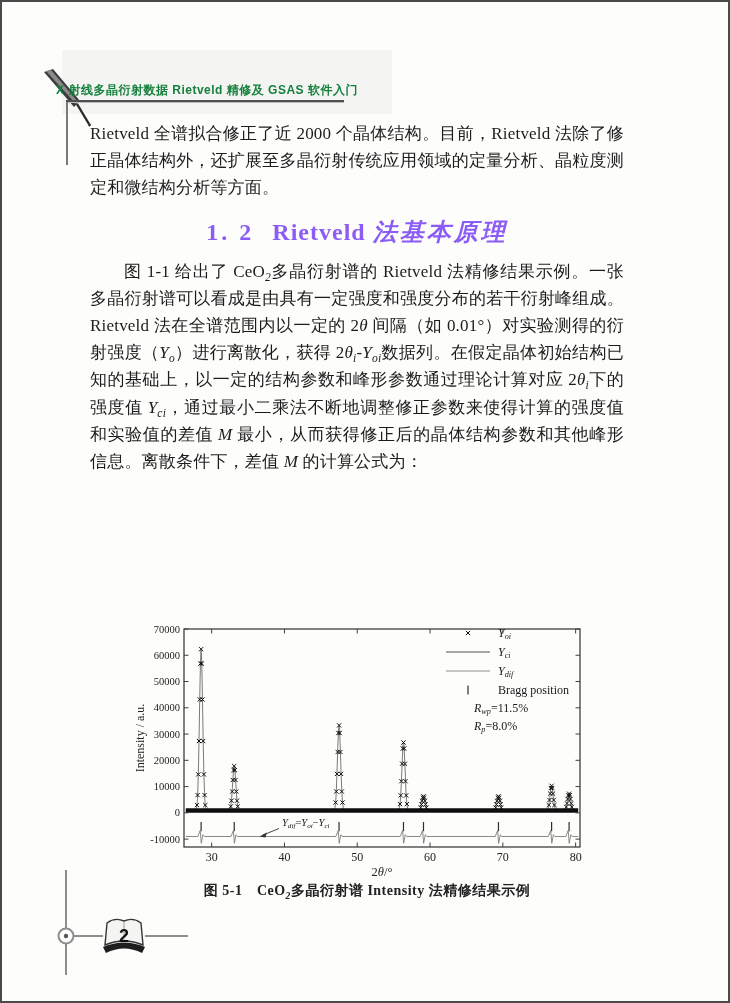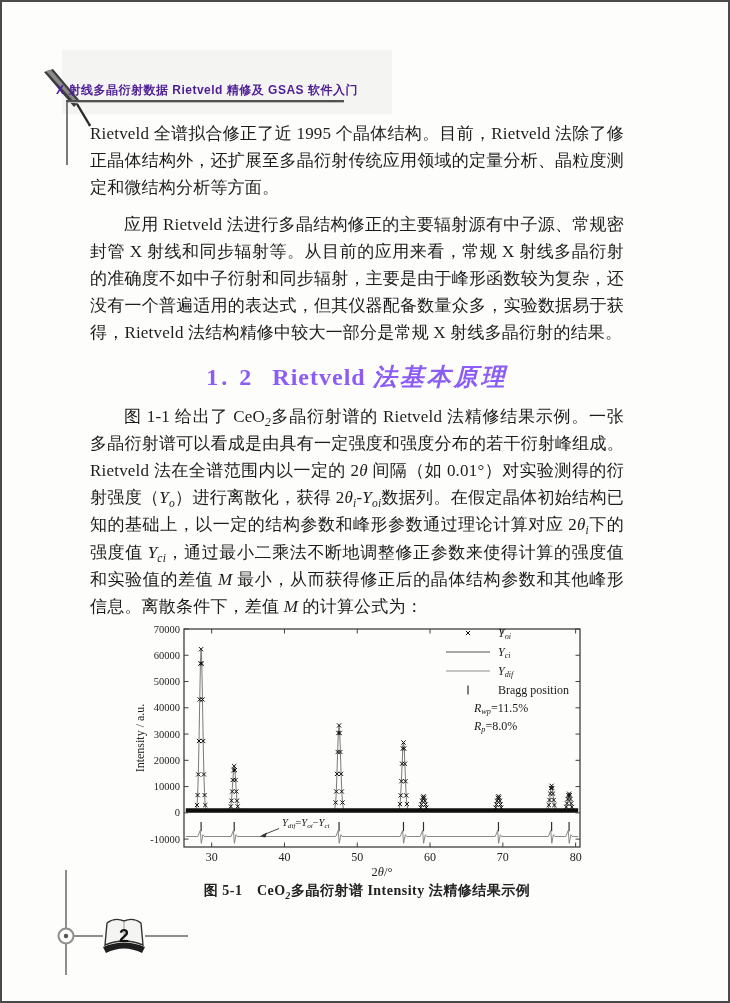--- a/index.html
+++ b/index.html
@@ -4,21 +4,21 @@
 <style>
   html,body{margin:0;padding:0;background:#fff;}
   .page{
     position:relative;width:730px;height:1003px;box-sizing:border-box;
     background:#fdfdfc;border:2px solid #4a4a4a;overflow:hidden;
     font-family:"Liberation Serif","DejaVu Serif",serif;color:#1c1c1c;
   }
   .scan-artifact{position:absolute;left:60px;top:48px;width:330px;height:64px;background:#f4f4f2;}
   .running-head{
     position:absolute;left:40px;top:80px;width:330px;text-align:center;
-    font-size:12px;color:#4c1d95;white-space:nowrap;letter-spacing:0.5px;
+    font-size:12px;color:#15803d;white-space:nowrap;letter-spacing:0.5px;
     font-family:"Liberation Sans","DejaVu Sans",sans-serif;font-weight:bold;
   }
   .head-rule{position:absolute;left:64px;top:98px;width:278px;height:2px;background:#4f4f4f;border-bottom:1px solid #bbb;}
   .head-vline{position:absolute;left:64px;top:100px;width:2px;height:63px;background:#7a7a7a;}
   .pen{position:absolute;left:34px;top:64px;}
   .textcol{
     position:absolute;left:88px;top:118px;width:534px;
     font-size:17px;line-height:27.2px;text-align:justify;letter-spacing:0.2px;
   }
   .para{margin:0;}
@@ -52,22 +52,21 @@
     <polygon points="10,5 15,4 42,36 40,38" fill="#8a8a8a"></polygon>
     <line x1="41" y1="38" x2="53" y2="58" stroke="#2a2a2a" stroke-width="2.4"></line>
     <circle cx="53.5" cy="59" r="1.4" fill="#2a2a2a"></circle>
   </svg>
 
   <div class="running-head">X 射线多晶衍射数据 Rietveld 精修及 GSAS 软件入门</div>
   <div class="head-rule"></div>
   <div class="head-vline"></div>
 
   <div class="textcol">
-    <p class="para">Rietveld 全谱拟合修正了近 1995 个晶体结构。目前，Rietveld 法除了修正晶体结构外，还扩展至多晶衍射传统应用领域的定量分析、晶粒度测定和微结构分析等方面。</p>
-    <p class="para indent m">应用 Rietveld 法进行多晶结构修正的主要辐射源有中子源、常规密封管 X 射线和同步辐射等。从目前的应用来看，常规 X 射线多晶衍射的准确度不如中子衍射和同步辐射，主要是由于峰形函数较为复杂，还没有一个普遍适用的表达式，但其仪器配备数量众多，实验数据易于获得，Rietveld 法结构精修中较大一部分是常规 X 射线多晶衍射的结果。</p>
+    <p class="para">Rietveld 全谱拟合修正了近 2000 个晶体结构。目前，Rietveld 法除了修正晶体结构外，还扩展至多晶衍射传统应用领域的定量分析、晶粒度测定和微结构分析等方面。</p>
     <div class="section-heading">
       <span class="num">1. 2</span><span class="latin">Rietveld </span><span class="cn">法基本原理</span>
     </div>
     <p class="para indent"><span>图 1-1 给出了 CeO</span><sub style="font-style: italic;">2</sub><span>多晶衍射谱的 Rietveld 法精修结果示例。一张多晶衍射谱可以看成是由具有一定强度和强度分布的若干衍射峰组成。Rietveld 法在全谱范围内以一定的 2</span><i>θ</i><span> 间隔（如 0.01°）对实验测得的衍射强度（</span><i>Y</i><sub style="font-style: italic;">o</sub><span>）进行离散化，获得 2</span><i>θ</i><sub style="font-style: italic;">i</sub><span>-</span><i>Y</i><sub style="font-style: italic;">oi</sub><span>数据列。在假定晶体初始结构已知的基础上，以一定的结构参数和峰形参数通过理论计算对应 2</span><i>θ</i><sub style="font-style: italic;">i</sub><span>下的强度值 </span><i>Y</i><sub style="font-style: italic;">ci</sub><span>，通过最小二乘法不断地调整修正参数来使得计算的强度值和实验值的差值 </span><i>M</i><span> 最小，从而获得修正后的晶体结构参数和其他峰形信息。离散条件下，差值 </span><i>M</i><span> 的计算公式为：</span></p>
   </div>
 
   <div class="figure-wrap">
     <svg width="480" height="272" viewBox="0 0 480 272" font-family="Liberation Serif, DejaVu Serif, serif">
         <polyline points="55.8,192.8 56.4,192.8 57.0,192.8 57.6,192.8 58.1,192.8 58.7,192.8 59.3,192.8 59.9,192.8 60.5,192.8 61.1,192.8 61.6,192.8 62.2,192.8 62.8,192.8 63.4,192.8 64.0,192.7 64.6,192.7 65.1,192.6 65.7,192.2 66.3,191.0 66.9,187.8 67.5,180.5 68.0,166.6 68.6,143.8 69.2,112.4 69.8,77.2 70.4,47.1 71.0,31.9 71.5,37.1 72.1,60.8 72.7,94.8 73.3,129.0 73.9,156.4 74.5,174.6 75.0,184.8 75.6,189.7 76.2,191.7 76.8,192.5 77.4,192.7 77.9,192.7 78.5,192.8 79.1,192.8 79.7,192.8 80.3,192.8 80.9,192.8 81.4,192.8 82.0,192.8 82.6,192.8 83.2,192.8 83.8,192.8 84.4,192.8 84.9,192.8 85.5,192.8 86.1,192.8 86.7,192.8 87.3,192.8 87.8,192.8 88.4,192.8 89.0,192.8 89.6,192.8 90.2,192.8 90.8,192.8 91.3,192.8 91.9,192.8 92.5,192.8 93.1,192.8 93.7,192.8 94.3,192.8 94.8,192.8 95.4,192.8 96.0,192.8 96.6,192.8 97.2,192.8 97.7,192.7 98.3,192.7 98.9,192.6 99.5,192.2 100.1,191.2 100.7,189.0 101.2,184.9 101.8,178.3 102.4,169.3 103.0,159.6 103.6,151.7 104.2,148.1 104.7,150.3 105.3,157.4 105.9,166.9 106.5,176.2 107.1,183.5 107.6,188.2 108.2,190.8 108.8,192.0 109.4,192.5 110.0,192.7 110.6,192.7 111.1,192.8 111.7,192.8 112.3,192.8 112.9,192.8 113.5,192.8 114.1,192.8 114.6,192.8 115.2,192.8 115.8,192.8 116.4,192.8 117.0,192.8 117.5,192.8 118.1,192.8 118.7,192.8 119.3,192.8 119.9,192.8 120.5,192.8 121.0,192.8 121.6,192.8 122.2,192.8 122.8,192.8 123.4,192.8 124.0,192.8 124.5,192.8 125.1,192.8 125.7,192.8 126.3,192.8 126.9,192.8 127.4,192.8 128.0,192.8 128.6,192.8 129.2,192.8 129.8,192.8 130.4,192.8 130.9,192.8 131.5,192.8 132.1,192.8 132.7,192.8 133.3,192.8 133.9,192.8 134.4,192.8 135.0,192.8 135.6,192.8 136.2,192.8 136.8,192.8 137.3,192.8 137.9,192.8 138.5,192.8 139.1,192.8 139.7,192.8 140.3,192.8 140.8,192.8 141.4,192.8 142.0,192.8 142.6,192.8 143.2,192.8 143.8,192.8 144.3,192.8 144.9,192.8 145.5,192.8 146.1,192.8 146.7,192.8 147.2,192.8 147.8,192.8 148.4,192.8 149.0,192.8 149.6,192.8 150.2,192.8 150.7,192.8 151.3,192.8 151.9,192.8 152.5,192.8 153.1,192.8 153.7,192.8 154.2,192.8 154.8,192.8 155.4,192.8 156.0,192.8 156.6,192.8 157.1,192.8 157.7,192.8 158.3,192.8 158.9,192.8 159.5,192.8 160.1,192.8 160.6,192.8 161.2,192.8 161.8,192.8 162.4,192.8 163.0,192.8 163.6,192.8 164.1,192.8 164.7,192.8 165.3,192.8 165.9,192.8 166.5,192.8 167.0,192.8 167.6,192.8 168.2,192.8 168.8,192.8 169.4,192.8 170.0,192.8 170.5,192.8 171.1,192.8 171.7,192.8 172.3,192.8 172.9,192.8 173.5,192.8 174.0,192.8 174.6,192.8 175.2,192.8 175.8,192.8 176.4,192.8 176.9,192.8 177.5,192.8 178.1,192.8 178.7,192.8 179.3,192.8 179.9,192.8 180.4,192.8 181.0,192.8 181.6,192.8 182.2,192.8 182.8,192.8 183.4,192.8 183.9,192.8 184.5,192.8 185.1,192.8 185.7,192.8 186.3,192.8 186.8,192.8 187.4,192.8 188.0,192.8 188.6,192.8 189.2,192.8 189.8,192.8 190.3,192.8 190.9,192.8 191.5,192.8 192.1,192.8 192.7,192.8 193.3,192.8 193.8,192.8 194.4,192.8 195.0,192.8 195.6,192.8 196.2,192.8 196.7,192.8 197.3,192.8 197.9,192.8 198.5,192.8 199.1,192.8 199.7,192.8 200.2,192.8 200.8,192.8 201.4,192.8 202.0,192.7 202.6,192.7 203.2,192.7 203.7,192.4 204.3,191.7 204.9,189.8 205.5,185.6 206.1,177.7 206.6,165.0 207.2,148.0 207.8,129.4 208.4,114.2 209.0,107.5 209.6,111.6 210.1,125.1 210.7,143.3 211.3,161.1 211.9,175.0 212.5,184.0 213.1,189.0 213.6,191.3 214.2,192.3 214.8,192.6 215.4,192.7 216.0,192.7 216.5,192.8 217.1,192.8 217.7,192.8 218.3,192.8 218.9,192.8 219.5,192.8 220.0,192.8 220.6,192.8 221.2,192.8 221.8,192.8 222.4,192.8 223.0,192.8 223.5,192.8 224.1,192.8 224.7,192.8 225.3,192.8 225.9,192.8 226.4,192.8 227.0,192.8 227.6,192.8 228.2,192.8 228.8,192.8 229.4,192.8 229.9,192.8 230.5,192.8 231.1,192.8 231.7,192.8 232.3,192.8 232.9,192.8 233.4,192.8 234.0,192.8 234.6,192.8 235.2,192.8 235.8,192.8 236.3,192.8 236.9,192.8 237.5,192.8 238.1,192.8 238.7,192.8 239.3,192.8 239.8,192.8 240.4,192.8 241.0,192.8 241.6,192.8 242.2,192.8 242.8,192.8 243.3,192.8 243.9,192.8 244.5,192.8 245.1,192.8 245.7,192.8 246.2,192.8 246.8,192.8 247.4,192.8 248.0,192.8 248.6,192.8 249.2,192.8 249.7,192.8 250.3,192.8 250.9,192.8 251.5,192.8 252.1,192.8 252.7,192.8 253.2,192.8 253.8,192.8 254.4,192.8 255.0,192.8 255.6,192.8 256.1,192.8 256.7,192.8 257.3,192.8 257.9,192.8 258.5,192.8 259.1,192.8 259.6,192.8 260.2,192.8 260.8,192.8 261.4,192.8 262.0,192.8 262.6,192.8 263.1,192.8 263.7,192.8 264.3,192.8 264.9,192.8 265.5,192.8 266.0,192.8 266.6,192.7 267.2,192.7 267.8,192.6 268.4,192.3 269.0,191.5 269.5,189.4 270.1,185.1 270.7,177.4 271.3,165.8 271.9,151.3 272.5,137.0 273.0,127.0 273.6,124.7 274.2,131.2 274.8,143.9 275.4,158.8 275.9,172.1 276.5,181.7 277.1,187.6 277.7,190.6 278.3,192.0 278.9,192.5 279.4,192.7 280.0,192.7 280.6,192.8 281.2,192.8 281.8,192.8 282.4,192.8 282.9,192.8 283.5,192.8 284.1,192.8 284.7,192.8 285.3,192.8 285.8,192.8 286.4,192.8 287.0,192.8 287.6,192.7 288.2,192.7 288.8,192.6 289.3,192.3 289.9,191.5 290.5,190.2 291.1,188.1 291.7,185.2 292.3,182.0 292.8,179.5 293.4,178.3 294.0,179.0 294.6,181.3 295.2,184.4 295.7,187.4 296.3,189.8 296.9,191.3 297.5,192.1 298.1,192.5 298.7,192.7 299.2,192.7 299.8,192.7 300.4,192.8 301.0,192.8 301.6,192.8 302.2,192.8 302.7,192.8 303.3,192.8 303.9,192.8 304.5,192.8 305.1,192.8 305.6,192.8 306.2,192.8 306.8,192.8 307.4,192.8 308.0,192.8 308.6,192.8 309.1,192.8 309.7,192.8 310.3,192.8 310.9,192.8 311.5,192.8 312.1,192.8 312.6,192.8 313.2,192.8 313.8,192.8 314.4,192.8 315.0,192.8 315.5,192.8 316.1,192.8 316.7,192.8 317.3,192.8 317.9,192.8 318.5,192.8 319.0,192.8 319.6,192.8 320.2,192.8 320.8,192.8 321.4,192.8 322.0,192.8 322.5,192.8 323.1,192.8 323.7,192.8 324.3,192.8 324.9,192.8 325.4,192.8 326.0,192.8 326.6,192.8 327.2,192.8 327.8,192.8 328.4,192.8 328.9,192.8 329.5,192.8 330.1,192.8 330.7,192.8 331.3,192.8 331.9,192.8 332.4,192.8 333.0,192.8 333.6,192.8 334.2,192.8 334.8,192.8 335.3,192.8 335.9,192.8 336.5,192.8 337.1,192.8 337.7,192.8 338.3,192.8 338.8,192.8 339.4,192.8 340.0,192.8 340.6,192.8 341.2,192.8 341.8,192.8 342.3,192.8 342.9,192.8 343.5,192.8 344.1,192.8 344.7,192.8 345.2,192.8 345.8,192.8 346.4,192.8 347.0,192.8 347.6,192.8 348.2,192.8 348.7,192.8 349.3,192.8 349.9,192.8 350.5,192.8 351.1,192.8 351.7,192.8 352.2,192.8 352.8,192.8 353.4,192.8 354.0,192.8 354.6,192.8 355.1,192.8 355.7,192.8 356.3,192.8 356.9,192.8 357.5,192.8 358.1,192.8 358.6,192.8 359.2,192.8 359.8,192.8 360.4,192.8 361.0,192.8 361.6,192.8 362.1,192.7 362.7,192.7 363.3,192.7 363.9,192.5 364.5,192.1 365.0,191.3 365.6,189.8 366.2,187.4 366.8,184.4 367.4,181.3 368.0,179.0 368.5,178.3 369.1,179.5 369.7,182.0 370.3,185.2 370.9,188.1 371.5,190.2 372.0,191.5 372.6,192.3 373.2,192.6 373.8,192.7 374.4,192.7 374.9,192.8 375.5,192.8 376.1,192.8 376.7,192.8 377.3,192.8 377.9,192.8 378.4,192.8 379.0,192.8 379.6,192.8 380.2,192.8 380.8,192.8 381.4,192.8 381.9,192.8 382.5,192.8 383.1,192.8 383.7,192.8 384.3,192.8 384.8,192.8 385.4,192.8 386.0,192.8 386.6,192.8 387.2,192.8 387.8,192.8 388.3,192.8 388.9,192.8 389.5,192.8 390.1,192.8 390.7,192.8 391.3,192.8 391.8,192.8 392.4,192.8 393.0,192.8 393.6,192.8 394.2,192.8 394.7,192.8 395.3,192.8 395.9,192.8 396.5,192.8 397.1,192.8 397.7,192.8 398.2,192.8 398.8,192.8 399.4,192.8 400.0,192.8 400.6,192.8 401.2,192.8 401.7,192.8 402.3,192.8 402.9,192.8 403.5,192.8 404.1,192.8 404.6,192.8 405.2,192.8 405.8,192.8 406.4,192.8 407.0,192.8 407.6,192.8 408.1,192.8 408.7,192.8 409.3,192.8 409.9,192.8 410.5,192.8 411.1,192.8 411.6,192.8 412.2,192.8 412.8,192.8 413.4,192.8 414.0,192.8 414.5,192.8 415.1,192.7 415.7,192.7 416.3,192.7 416.9,192.4 417.5,191.9 418.0,190.7 418.6,188.4 419.2,184.7 419.8,179.7 420.4,174.2 421.0,169.8 421.5,167.8 422.1,169.0 422.7,173.0 423.3,178.3 423.9,183.5 424.4,187.6 425.0,190.2 425.6,191.7 426.2,192.3 426.8,192.6 427.4,192.7 427.9,192.7 428.5,192.8 429.1,192.8 429.7,192.8 430.3,192.8 430.9,192.8 431.4,192.8 432.0,192.8 432.6,192.7 433.2,192.7 433.8,192.7 434.3,192.5 434.9,192.2 435.5,191.3 436.1,189.7 436.7,187.2 437.3,183.8 437.8,180.1 438.4,177.1 439.0,175.7 439.6,176.5 440.2,179.2 440.8,182.9 441.3,186.4 441.9,189.2 442.5,191.0 443.1,192.0 443.7,192.5 444.2,192.7 444.8,192.7 445.4,192.7 446.0,192.8 446.6,192.8 447.2,192.8 447.7,192.8" fill="none" stroke="#6a6a6a" stroke-width="0.9"></polyline>
         <line x1="55.81985294117647" y1="192.49156626506024" x2="448.18014705882354" y2="192.49156626506024" stroke="#0e0e0e" stroke-width="4.6"></line>

